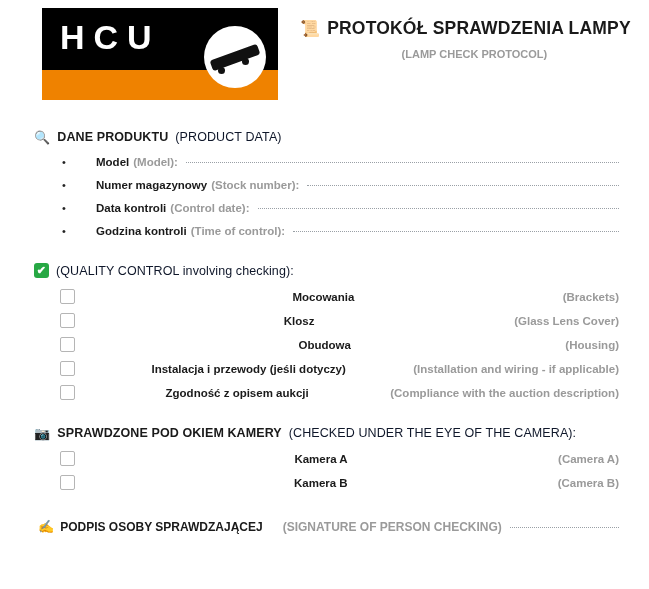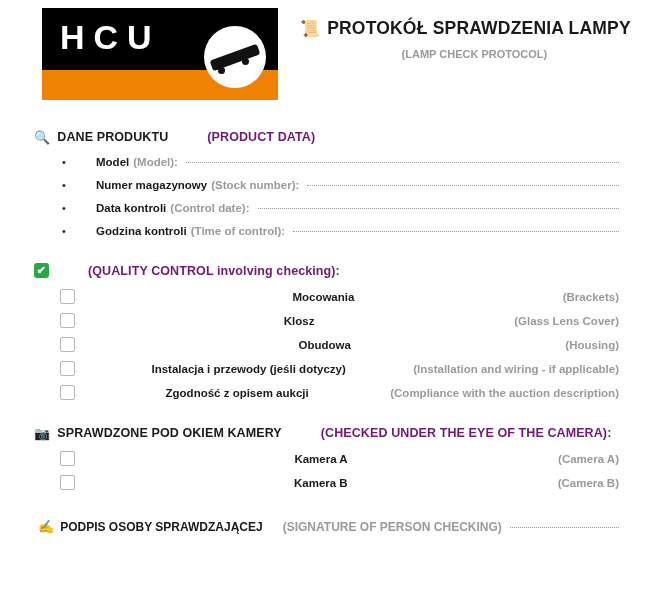--- a/index.html
+++ b/index.html
@@ -119,23 +119,22 @@
   .section-head {
     display: flex;
     align-items: center;
     gap: 7px;
     font-size: 12.5px;
     font-weight: bold;
     color: #1a1a1a;
     letter-spacing: .1px;
   }
   .section-head .gray {
-    color: #701a75;
-    font-weight: bold;
-    margin-left: 32px;
+    color: #0f172a;
+    font-weight: normal;
   }
   .green-check {
     display: inline-block;
     width: 15px;
     height: 15px;
     background: #27a844;
     border-radius: 3px;
     color: #ffffff;
     font-size: 11px;
     line-height: 15px;

